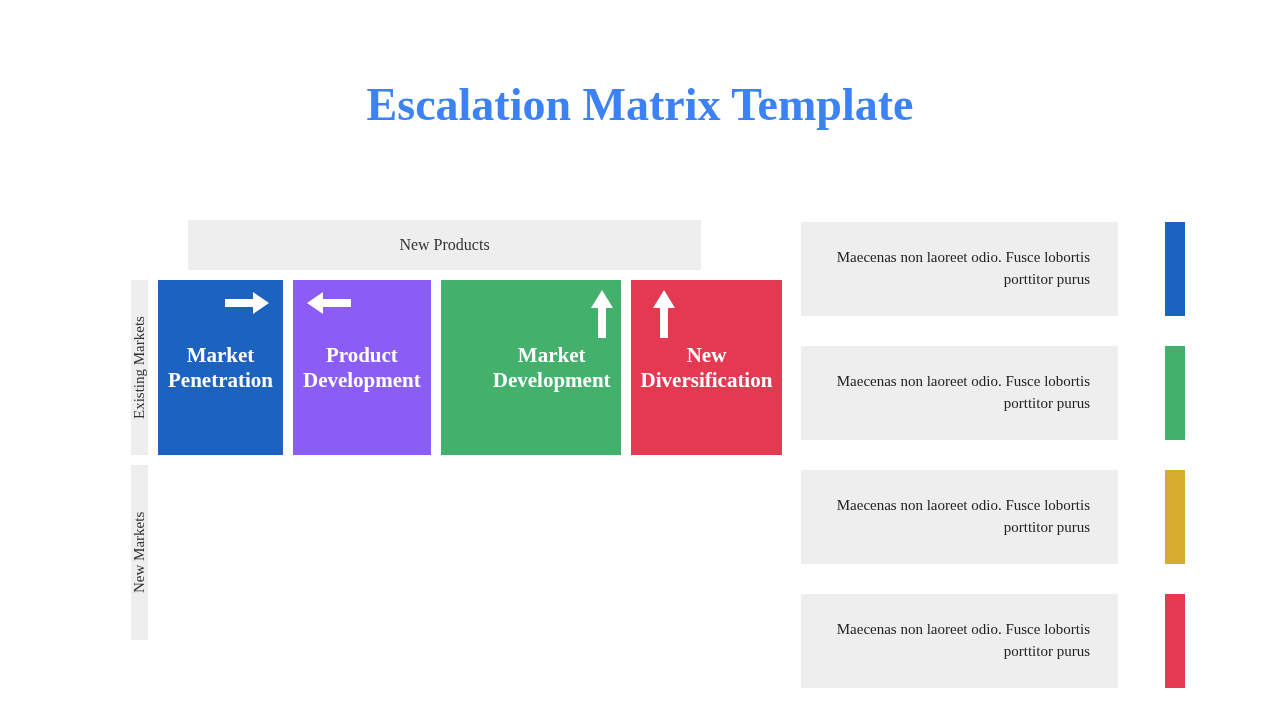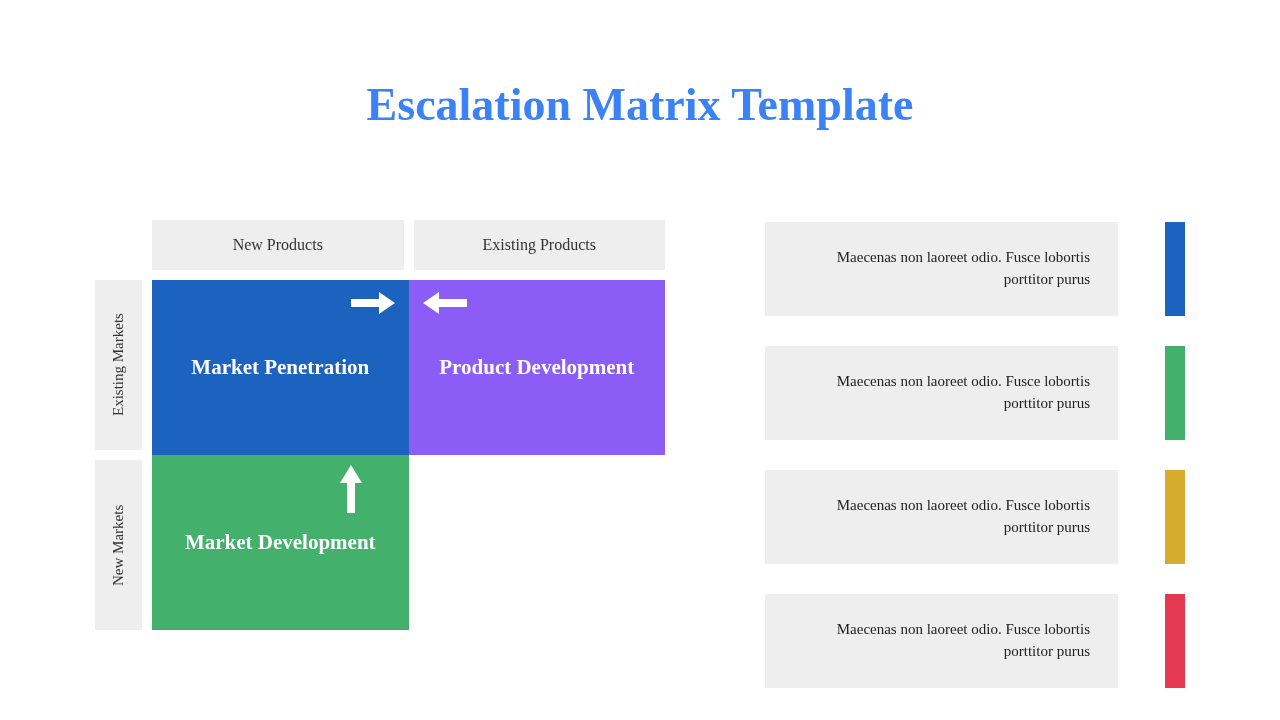--- a/index.html
+++ b/index.html
@@ -22,20 +22,21 @@
     position: absolute;
     top: 220px;
     left: 95px;
     right: 95px;
     display: flex;
     gap: 100px;
   }
   
   .matrix {
     width: 570px;
+    margin-left: 36px;
   }
   .col-headers {
     display: flex;
     margin-left: 57px;
     gap: 10px;
   }
   .col-header {
     flex: 1;
     background: #eeeeee;
     height: 50px;
@@ -63,35 +64,36 @@
     align-items: center;
     justify-content: center;
     writing-mode: vertical-rl;
     transform: rotate(180deg);
     font-size: 15px;
     color: #333;
   }
   .cells {
     flex: 1;
     display: grid;
-    grid-template-columns: 1fr 1fr;
+    grid-template-columns: 1fr 1fr 1fr 1fr;
     grid-template-rows: 175px 175px;
+    gap: 10px;
   }
   .cell {
     position: relative;
     display: flex;
     align-items: center;
     justify-content: center;
     color: #fff;
     font-size: 21px;
     font-weight: bold;
   }
   .cell-0 { background: #1c62bf; }
   .cell-1 { background: #8b5cf6; }
-  .cell-2 { background: #43b16c; }
+  .cell-2 { background: #43b16c; padding-left: 42px; }
   .cell-3 { background: #e53952; }
   .cell-label { text-align: center; padding: 0 10px; }
   .arrow {
     position: absolute;
     color: #fff;
   }
   
   .arr-right {
     top: 12px; right: 14px;
     width: 44px; height: 22px;
@@ -148,21 +150,20 @@
 </head>
 <body>
 
 <h1 class="title">Escalation Matrix Template</h1>
 
 <div class="content">
 
   <div class="matrix">
     <div class="col-headers">
       <div class="col-header">New Products</div>
-      <div class="col-header">Existing Products</div>
     </div>
     <div class="matrix-body">
       <div class="row-headers">
         <div class="row-header">Existing Markets</div>
         <div class="row-header">New Markets</div>
       </div>
       <div class="cells">
 
         <div class="cell cell-0">
           <span class="arrow arr-right">
@@ -184,20 +185,28 @@
 
         <div class="cell cell-2">
           <span class="arrow arr-up-0">
             <svg viewBox="0 0 22 48">
                 <path d="M7 48 V18 H0 L11 0 L22 18 H15 V48 Z" fill="#fff"></path>
               </svg>
           </span>
           <span class="cell-label">Market Development</span>
         </div>
 
+        <div class="cell cell-3">
+          <span class="arrow arr-up-1">
+            <svg viewBox="0 0 22 48">
+                <path d="M7 48 V18 H0 L11 0 L22 18 H15 V48 Z" fill="#fff"></path>
+              </svg>
+          </span>
+          <span class="cell-label">New Diversification</span>
+        </div>
 
       </div>
     </div>
   </div>
 
   <div class="legend">
     <div class="legend-item">
       <div class="legend-text">Maecenas non laoreet odio. Fusce lobortis porttitor purus</div>
       <div class="legend-color lc-0"></div>
     </div>

